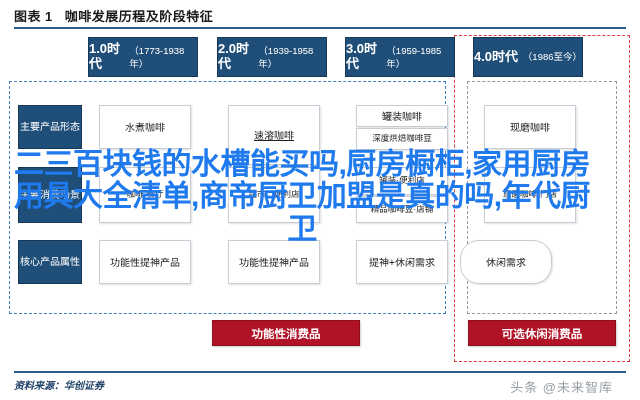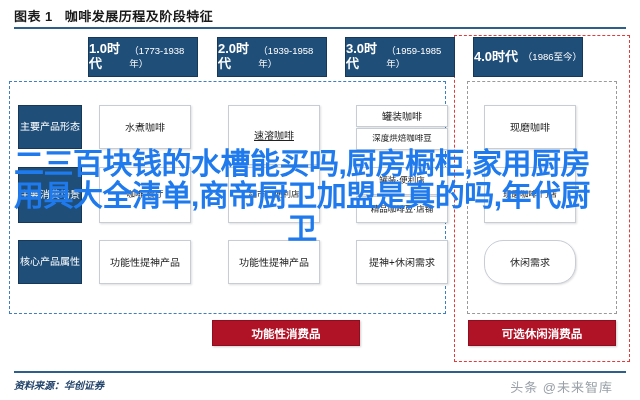--- a/index.html
+++ b/index.html
@@ -241,21 +241,21 @@
 
   <div class="cell small" style="left:99px; top:135px; width:92px; height:56px;">咖啡·餐厅</div>
   <div class="cell small" style="left:228px; top:135px; width:92px; height:56px;">超市、便利店</div>
   <div class="cell small" style="left:356px; top:135px; width:92px; height:28px;">罐装·便利店</div>
   <div class="cell small" style="left:356px; top:164px; width:92px; height:27px;">精品咖啡豆·店铺</div>
   <div class="cell small" style="left:484px; top:135px; width:92px; height:56px;">现磨咖啡·门店</div>
 
   <div class="cell" style="left:99px; top:208px; width:92px; height:44px;">功能性提神产品</div>
   <div class="cell" style="left:228px; top:208px; width:92px; height:44px;">功能性提神产品</div>
   <div class="cell" style="left:356px; top:208px; width:92px; height:44px;">提神+休闲需求</div>
-  <div class="cell" style="left:484px; top:208px; width:92px; height:44px;border-radius:19px;">休闲需求</div>
+  <div class="cell" style="left:460px; top:208px; width:92px; height:44px;border-radius:19px;">休闲需求</div>
 
   <div class="summary-bar" style="left:212px; top:288px; width:148px;">功能性消费品</div>
   <div class="summary-bar" style="left:468px; top:288px; width:148px;">可选休闲消费品</div>
 
 </div>
 
 <div id="overlay-text">二三百块钱的水槽能买吗,厨房橱柜,家用厨房用具大全清单,商帝厨卫加盟是真的吗,年代厨卫</div>
 
 <div id="footer-rule"></div>
 <div id="source-note">资料来源：华创证券</div>

